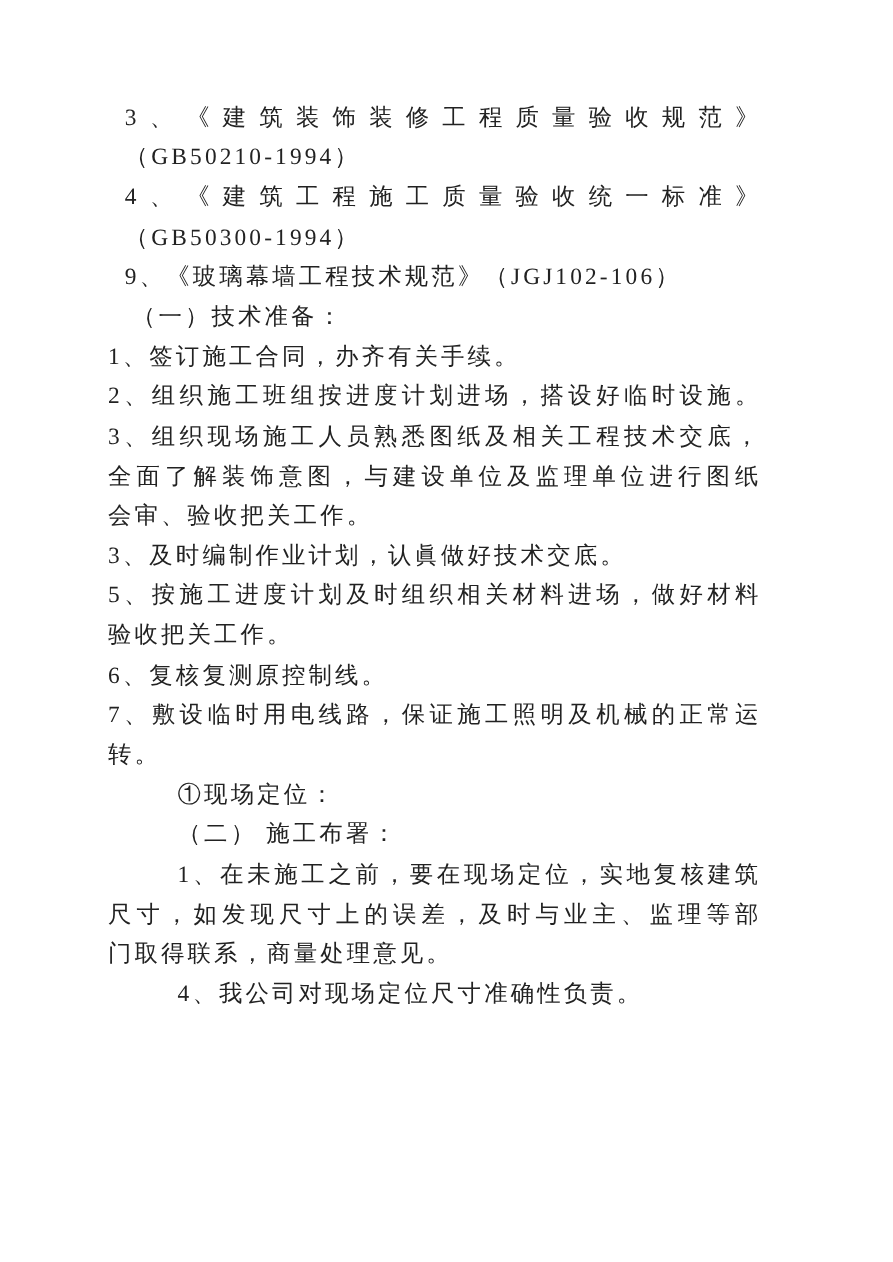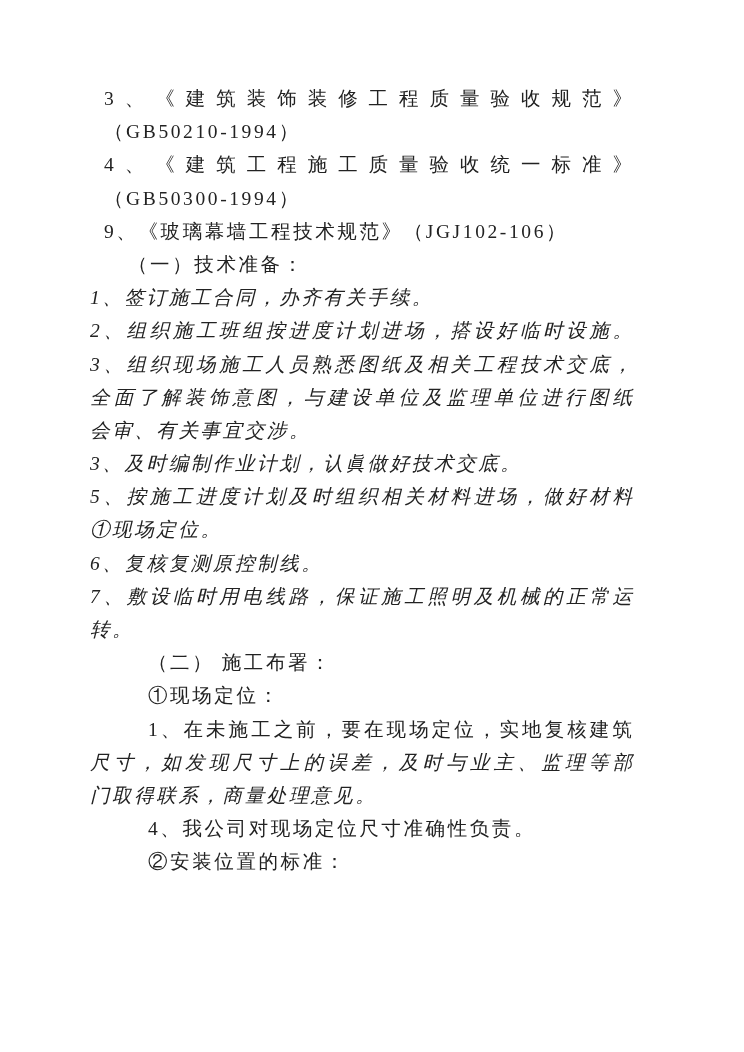--- a/index.html
+++ b/index.html
@@ -31,23 +31,23 @@
   }
   
   .line.stretch {
     display: flex;
     justify-content: space-between;
     align-items: baseline;
     letter-spacing: 0;
     white-space: normal;
   }
   .line.stretch span { letter-spacing: 0; }
-  .indent-0 { margin-left: 0; font-style: italic; }
+  .indent-0 { margin-left: 0; }
   .indent-1 { margin-left: 14px; }
-  .indent-2 { margin-left: 38px; }
+  .indent-2 { margin-left: 20px; }
   .indent-3 { margin-left: 58px; }
 </style>
 </head>
 <body>
 
 <div class="page">
   <div class="textblock" id="textblock">
       <div class="line indent-1 stretch">
         <span>3</span>
         <span>、</span>
@@ -163,21 +163,21 @@
         <span>及</span>
         <span>监</span>
         <span>理</span>
         <span>单</span>
         <span>位</span>
         <span>进</span>
         <span>行</span>
         <span>图</span>
         <span>纸</span>
       </div>
-      <div class="line indent-0">会审、有关事宜交涉。</div>
+      <div class="line indent-0">会审、验收把关工作。</div>
       <div class="line indent-0">3、及时编制作业计划，认眞做好技术交底。</div>
       <div class="line indent-0 stretch">
         <span>5</span>
         <span>、</span>
         <span>按</span>
         <span>施</span>
         <span>工</span>
         <span>进</span>
         <span>度</span>
         <span>计</span>
@@ -191,21 +191,21 @@
         <span>材</span>
         <span>料</span>
         <span>进</span>
         <span>场</span>
         <span>，</span>
         <span>做</span>
         <span>好</span>
         <span>材</span>
         <span>料</span>
       </div>
-      <div class="line indent-0">①现场定位。</div>
+      <div class="line indent-0">验收把关工作。</div>
       <div class="line indent-0">6、复核复测原控制线。</div>
       <div class="line indent-0 stretch">
         <span>7</span>
         <span>、</span>
         <span>敷</span>
         <span>设</span>
         <span>临</span>
         <span>时</span>
         <span>用</span>
         <span>电</span>
@@ -220,22 +220,22 @@
         <span>明</span>
         <span>及</span>
         <span>机</span>
         <span>械</span>
         <span>的</span>
         <span>正</span>
         <span>常</span>
         <span>运</span>
       </div>
       <div class="line indent-0">转。</div>
+      <div class="line indent-3">①现场定位：</div>
       <div class="line indent-3">（二） 施工布署：</div>
-      <div class="line indent-3">①现场定位：</div>
       <div class="line indent-3 stretch">
         <span>1</span>
         <span>、</span>
         <span>在</span>
         <span>未</span>
         <span>施</span>
         <span>工</span>
         <span>之</span>
         <span>前</span>
         <span>，</span>
@@ -273,15 +273,14 @@
         <span>业</span>
         <span>主</span>
         <span>、</span>
         <span>监</span>
         <span>理</span>
         <span>等</span>
         <span>部</span>
       </div>
       <div class="line indent-0">门取得联系，商量处理意见。</div>
       <div class="line indent-3">4、我公司对现场定位尺寸准确性负责。</div>
-      <div class="line indent-3">②安装位置的标准：</div>
     </div>
 </div>
 
 </body></html>

